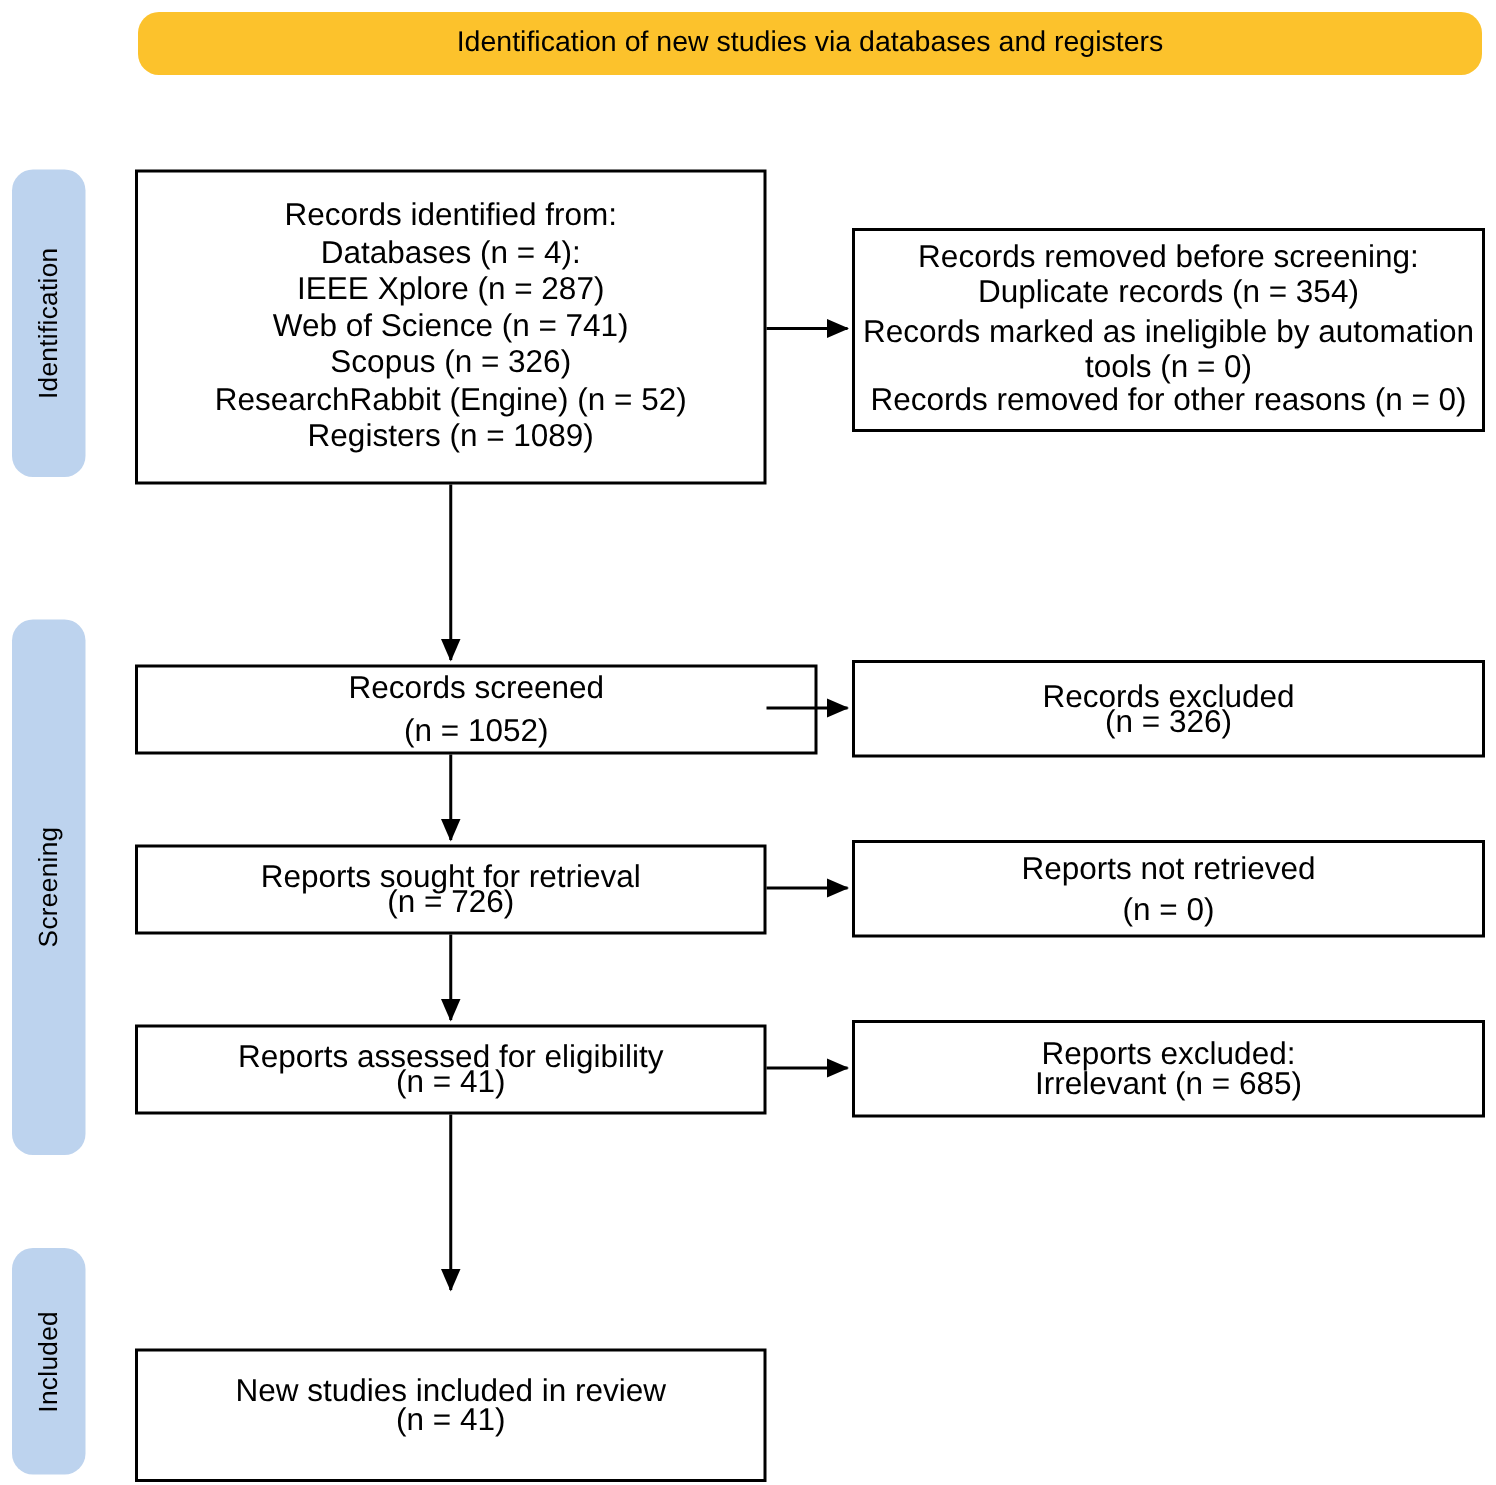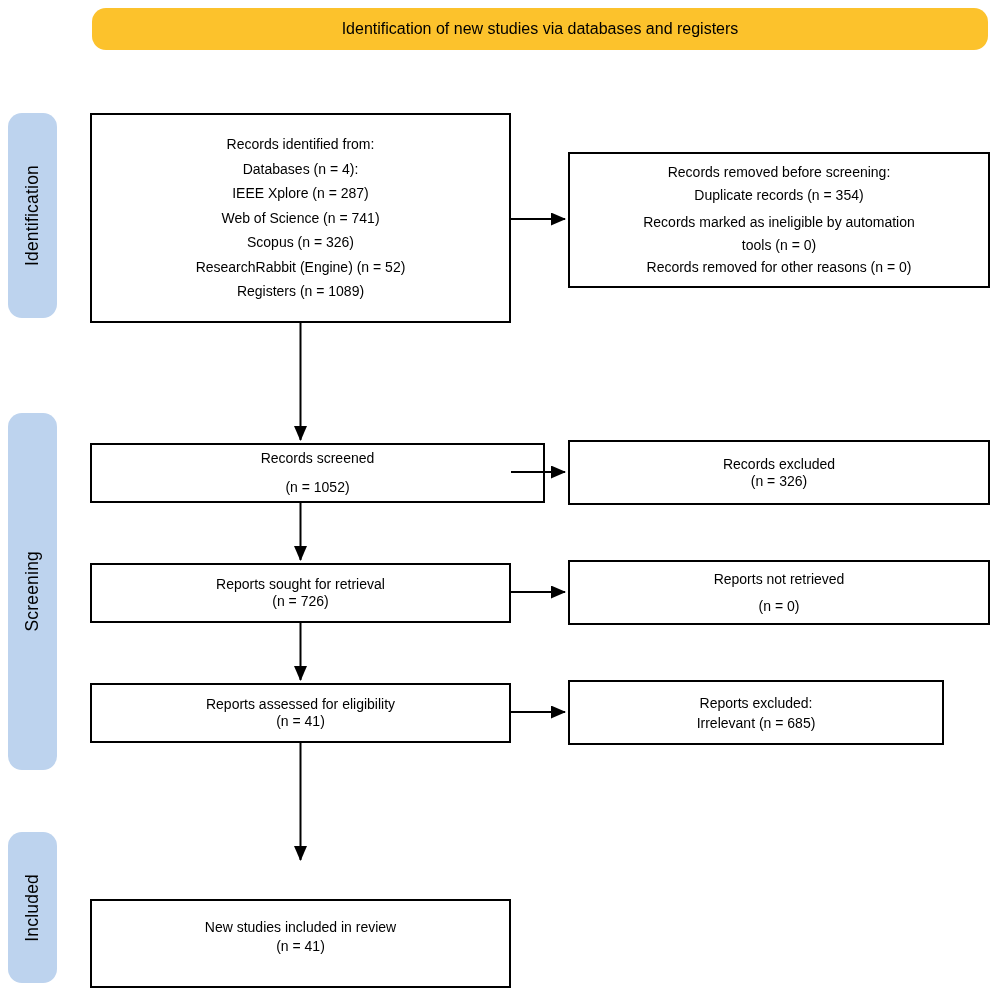--- a/index.html
+++ b/index.html
@@ -14,21 +14,21 @@
   }
 
   
   .banner {
     position: absolute;
     left: 92px; top: 8px;
     width: 896px; height: 42px;
     background: #FCC22C;
     border-radius: 14px;
     display: flex; align-items: center; justify-content: center;
-    font-size: 16px;
+    font-size: 19px;
   }
 
   
   .stage {
     position: absolute;
     left: 8px;
     width: 49px;
     background: #BDD3EE;
     border-radius: 14px;
     display: flex; align-items: center; justify-content: center;
@@ -46,21 +46,21 @@
 
   
   .fbox {
     position: absolute;
     box-sizing: border-box;
     border: 2px solid #000000;
     background: #ffffff;
     display: flex; flex-direction: column;
     align-items: center; justify-content: center;
     text-align: center;
-    font-size: 14px;
+    font-size: 21px;
   }
   .fbox .ln { line-height: 24px; }
 
   #box-identified        { left: 90px;  top: 113px; width: 421px; height: 210px; }
   #box-identified .ln    { line-height: 24.5px; }
 
   #box-removed           { left: 568px; top: 152px; width: 422px; height: 136px; }
   #box-removed .ln       { line-height: 22.5px; }
   #box-removed .ln.gap-before { margin-top: 5px; }
 
@@ -72,21 +72,21 @@
 
   #box-sought            { left: 90px;  top: 563px; width: 421px; height: 60px; }
   #box-sought .ln        { line-height: 17px; }
 
   #box-not-retrieved     { left: 568px; top: 560px; width: 422px; height: 65px; }
   #box-not-retrieved .ln { line-height: 27px; }
 
   #box-assessed          { left: 90px;  top: 683px; width: 421px; height: 60px; }
   #box-assessed .ln      { line-height: 17px; }
 
-  #box-reports-excluded  { left: 568px; top: 680px; width: 376px; height: 65px; }
+  #box-reports-excluded  { left: 568px; top: 680px; width: 422px; height: 65px; }
   #box-reports-excluded .ln { line-height: 20px; }
 
   #box-new-studies       { left: 90px;  top: 899px; width: 421px; height: 89px; }
   #box-new-studies .ln   { line-height: 19px; }
   #box-new-studies       { padding-bottom: 14px; }
 
   
   #arrows {
     position: absolute;
     left: 0; top: 0;

